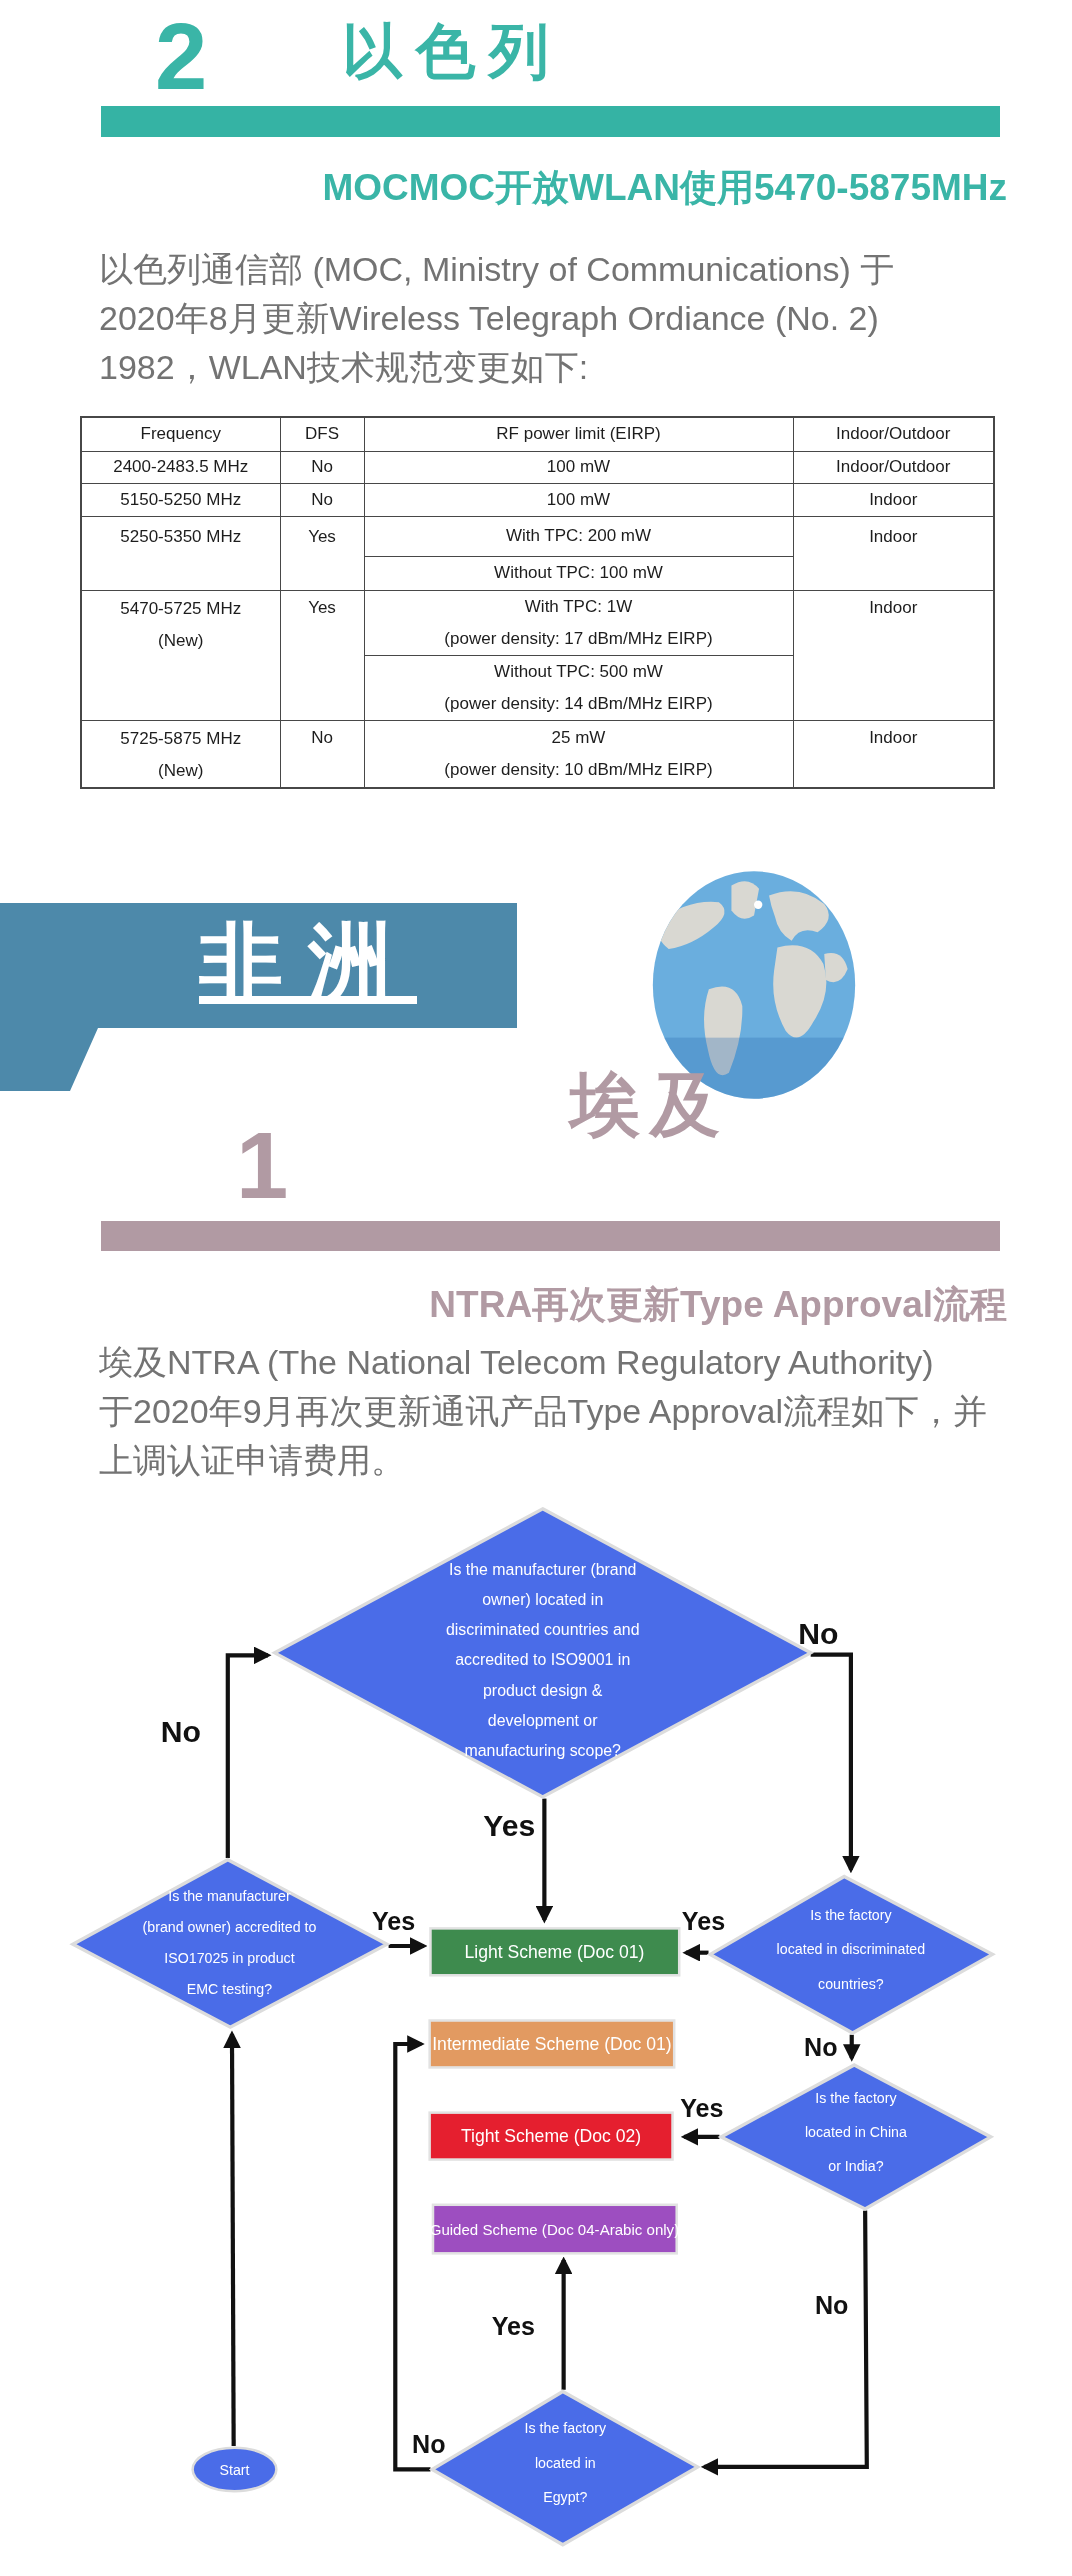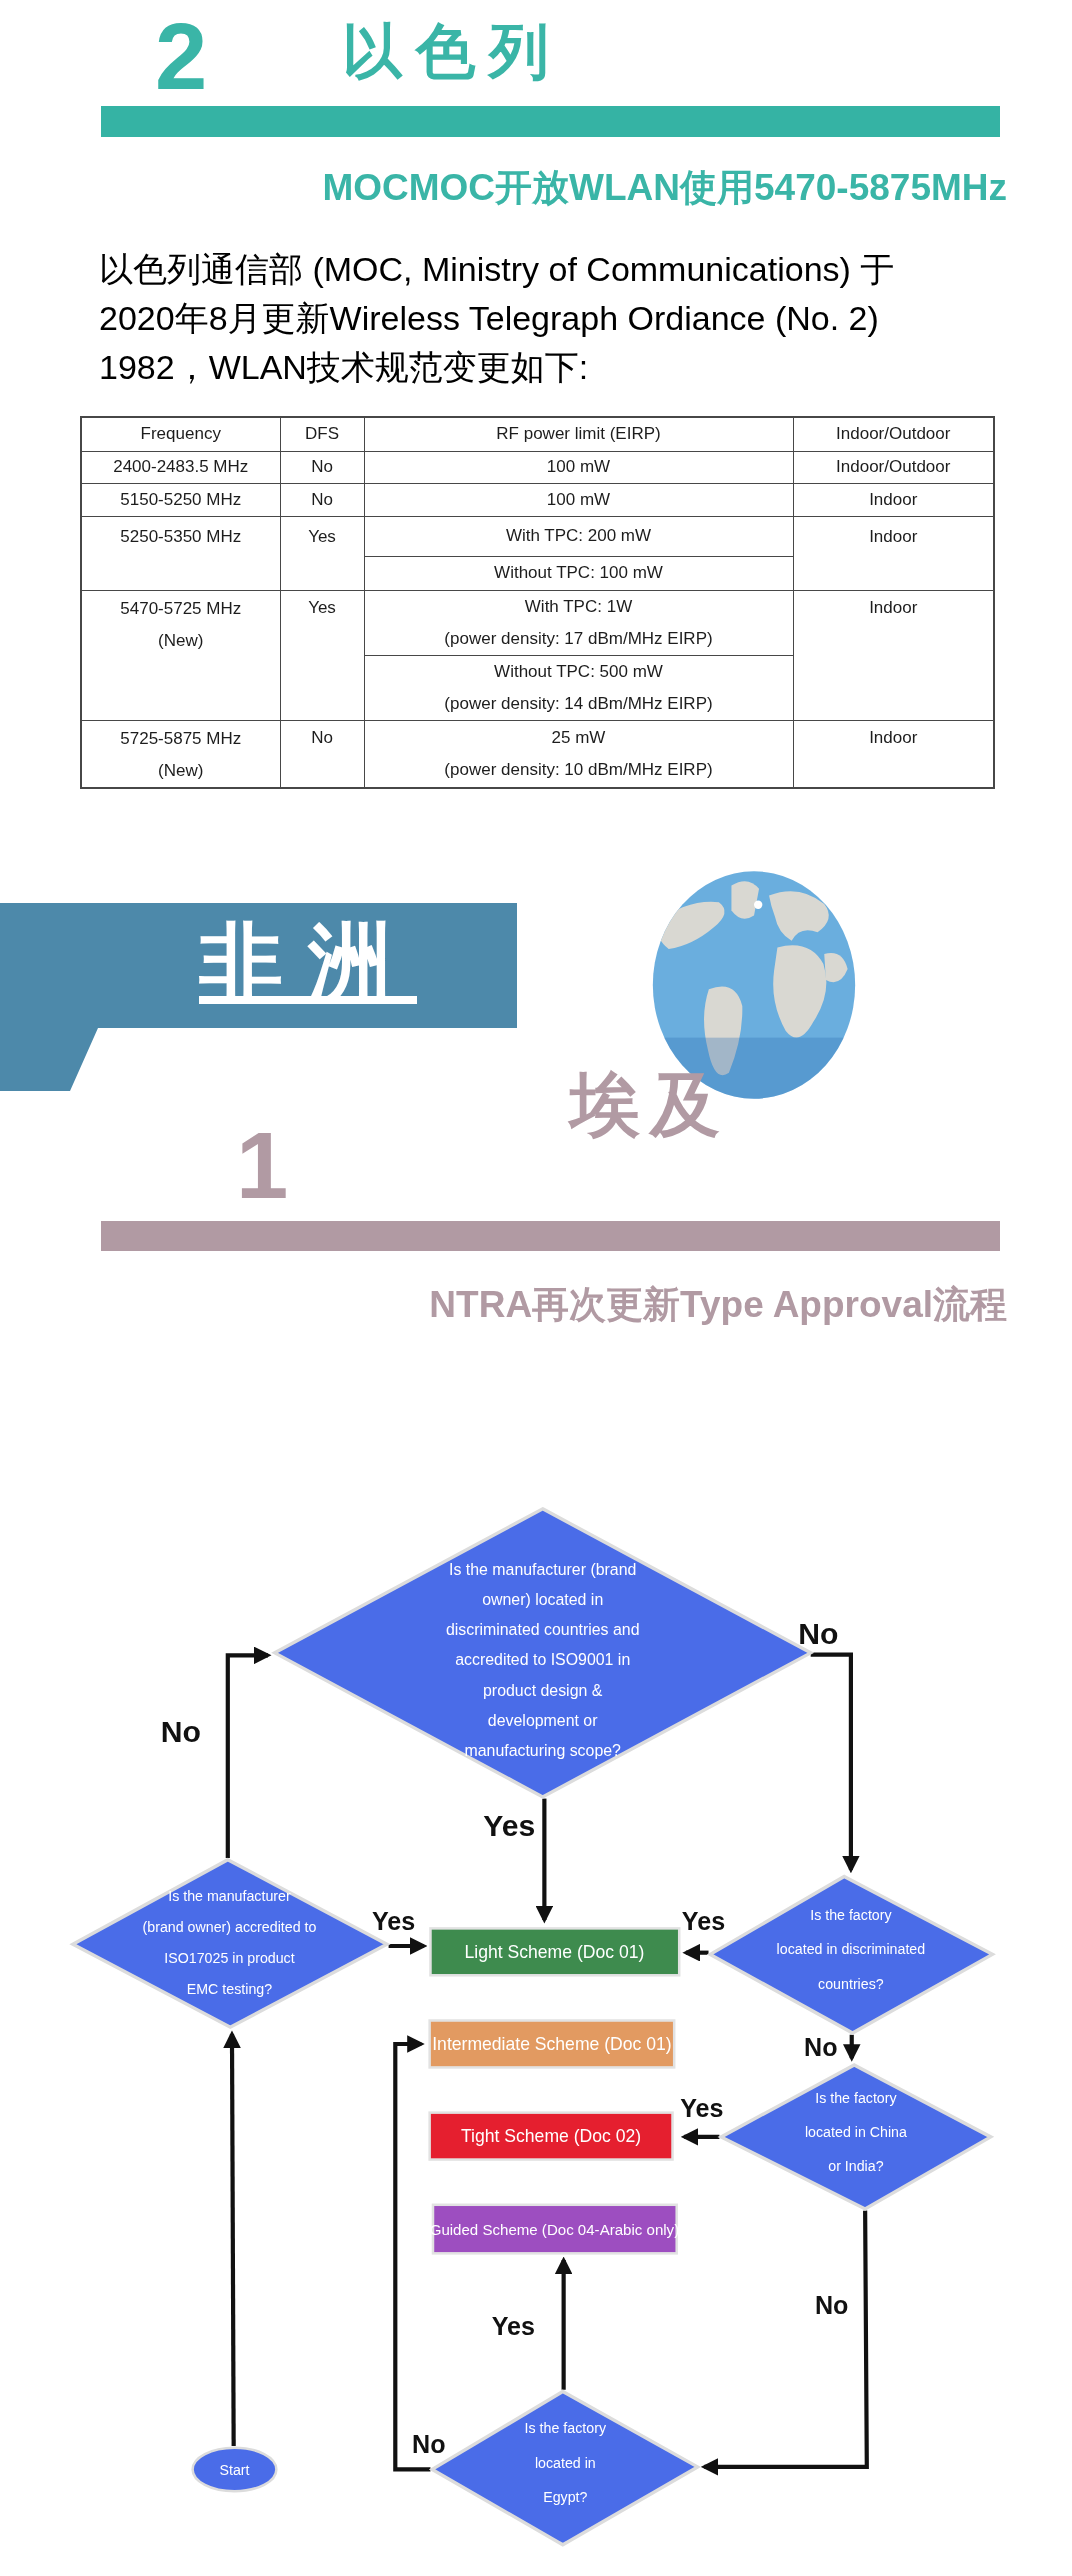--- a/index.html
+++ b/index.html
@@ -10,21 +10,21 @@
   
   .sec-num{font-weight:bold;line-height:1;}
   .teal{color:#3ab5a7;}
   .mauve{color:#b19aa3;}
   .sec-title{font-weight:bold;line-height:1;}
   .accent-bar{position:absolute;left:101px;width:899px;height:31px;}
   .bar-teal{background:#35b3a4;}
   .bar-mauve{background:#b19aa3;}
   .headline{position:absolute;left:108px;width:899px;text-align:right;
             font-weight:bold;font-size:37px;line-height:1.1;}
-  .para{position:absolute;left:99px;width:913px;font-size:34px;line-height:49px;color:#000000;}
+  .para{position:absolute;left:99px;width:913px;font-size:34px;line-height:49px;color:#737373;}
 
   
   .reg-table{position:absolute;left:80px;top:416px;width:913px;border-collapse:collapse;
              table-layout:fixed;font-size:17px;color:#1d1d1d;text-align:center;
              border:2.5px solid #474747;}
   .reg-table th,.reg-table td{border:1.7px solid #474747;font-weight:400;padding:0;line-height:30px;}
   .reg-table .tl{line-height:32px;}
   .vt{vertical-align:top;}
   .pt12{padding-top:5px !important;}
   .pt8{padding-top:2.5px !important;}
@@ -152,20 +152,25 @@
       <circle cx="127" cy="41" r="5" fill="#ffffff"></circle>
       <rect x="0" y="200" width="244" height="74" fill="#2f6fb4" opacity="0.32"></rect>
     </g>
   </svg>
 
   <div class="abs sec-num mauve" style="left:236px;top:1119px;font-size:94px;">1</div>
   <div class="abs sec-title mauve" style="left:570px;top:1070px;font-size:70px;letter-spacing:10px;">埃及</div>
   <div class="accent-bar bar-mauve" style="top:1221px;height:30px;"></div>
   <div class="headline mauve" style="top:1285px;">NTRA再次更新Type Approval流程</div>
 
+  <div class="para" style="top:1338px;">
+    <div>埃及NTRA (The National Telecom Regulatory Authority)</div>
+    <div>于2020年9月再次更新通讯产品Type Approval流程如下，并</div>
+    <div>上调认证申请费用。</div>
+  </div>
 
   <svg class="flow" width="1072" height="1085" viewBox="0 0 1280 1295">
     <defs>
       <marker id="ah" viewBox="0 0 10 10" refX="8" refY="5" markerWidth="4.2" markerHeight="4.2" orient="auto-start-reverse">
         <path d="M0,0 L10,5 L0,10 z" fill="#111111"></path>
       </marker>
     </defs>
 
     <path class="edge" d="M650,367 L650,512" marker-end="url(#ah)"></path>
     <path class="edge" d="M968,195 L1016,195 L1016,452" marker-end="url(#ah)"></path>

